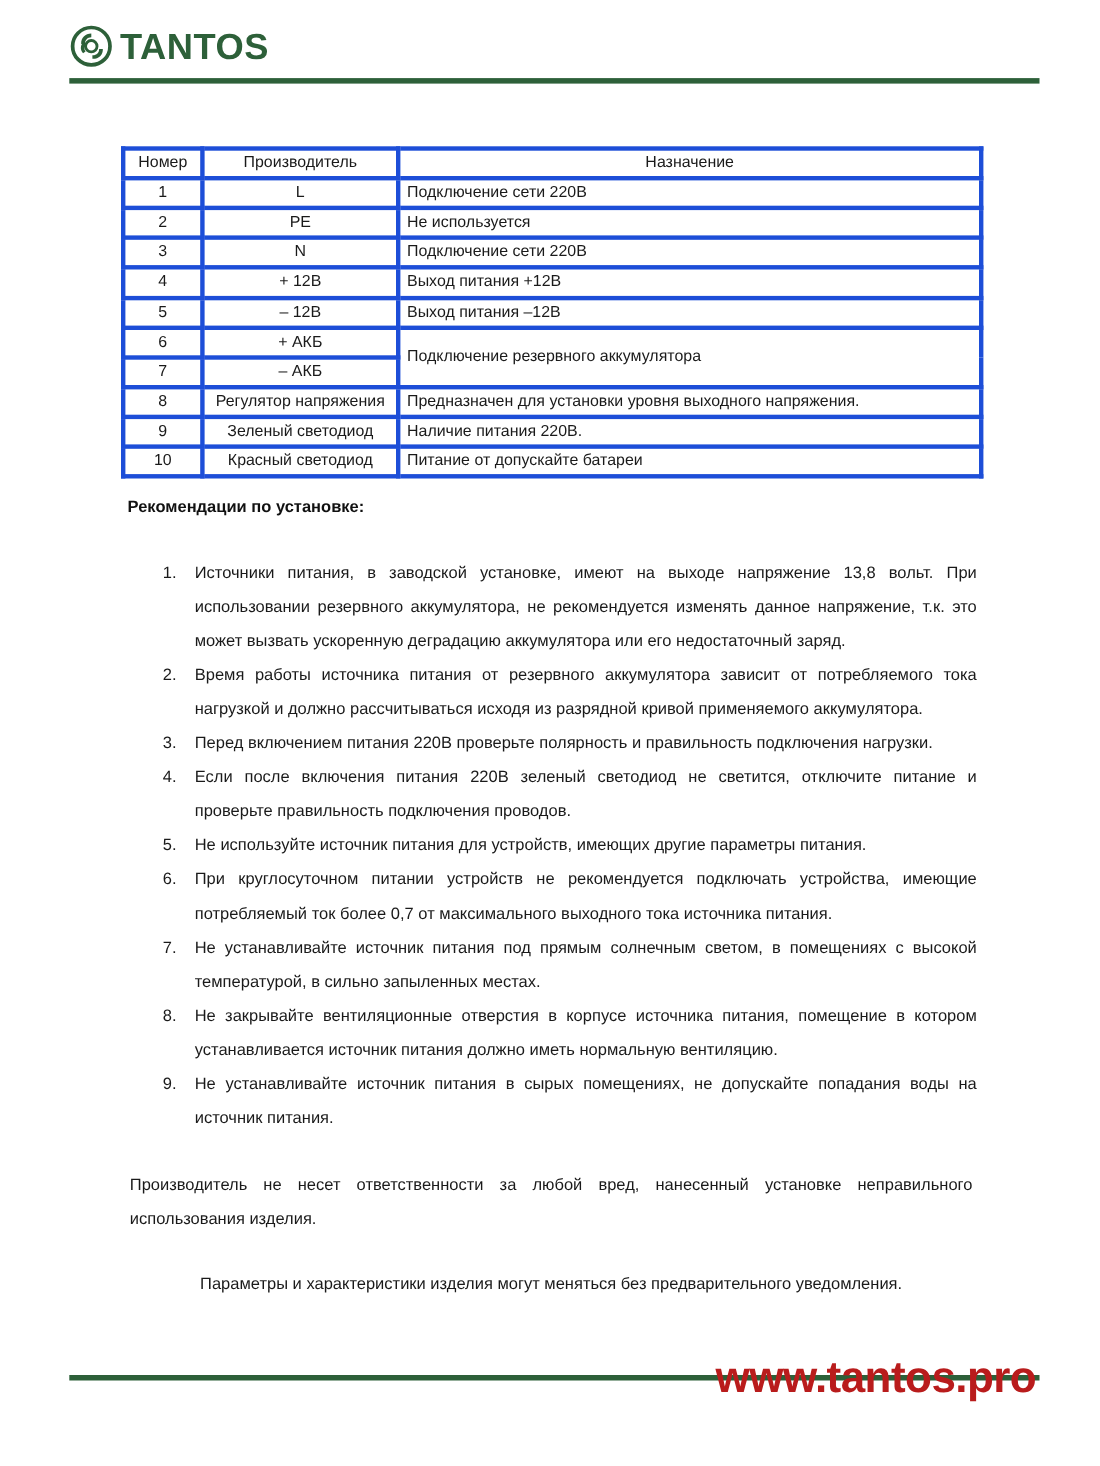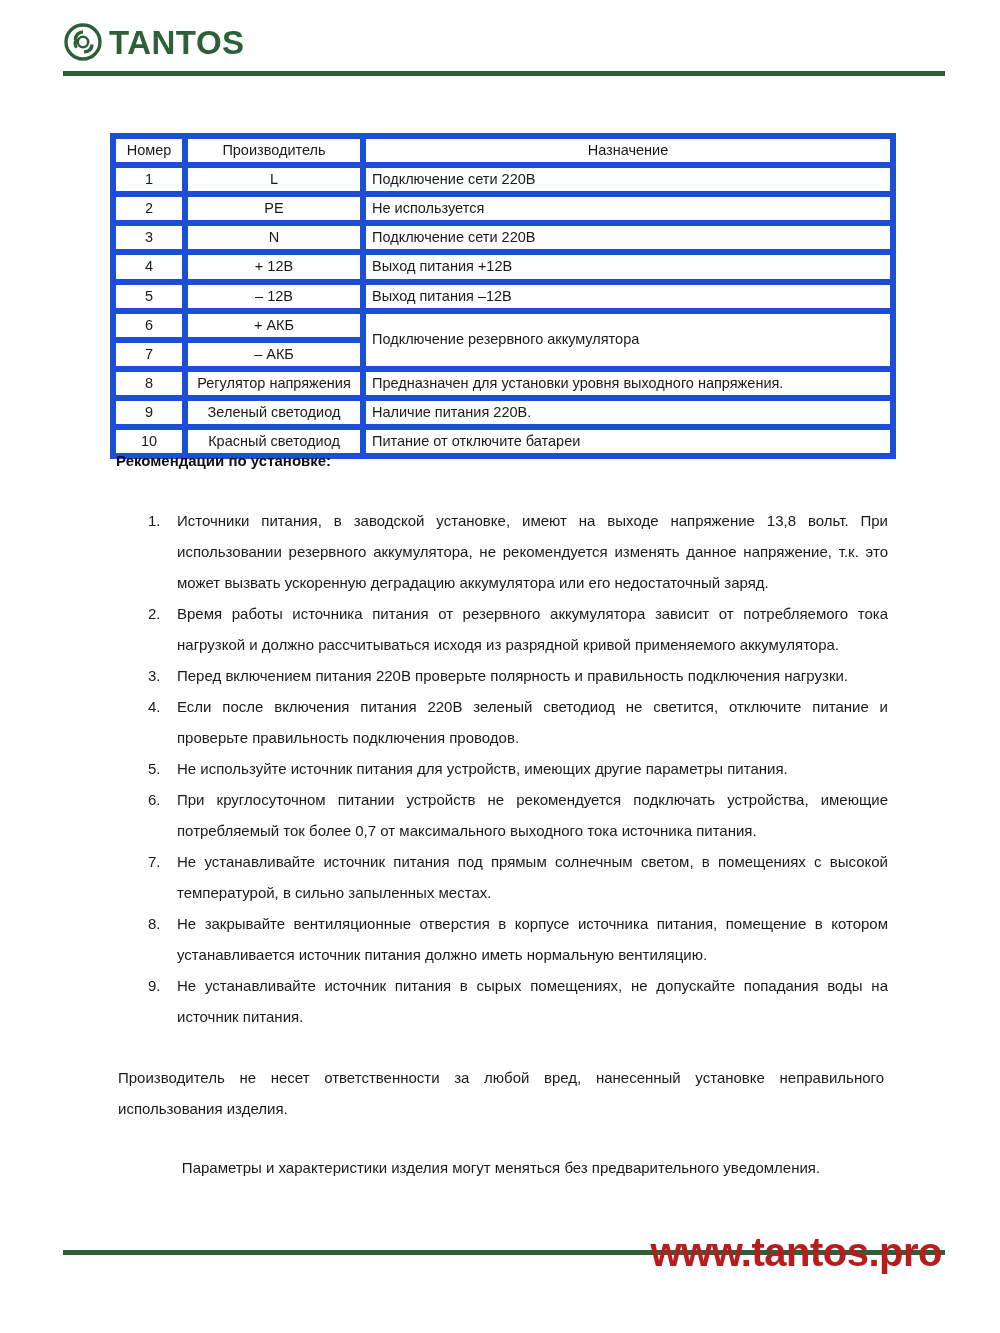--- a/index.html
+++ b/index.html
@@ -57,21 +57,21 @@
   
   .pin-table {
     position: absolute;
     left: 110px;
     top: 133px;
     width: 780px;
     border-collapse: collapse;
     table-layout: fixed;
   }
   .pin-table td, .pin-table th {
-    border: 6px solid #1d4ed8;
+    border: 4px solid #1d4ed8;
     font-size: 14.5px;
     font-weight: normal;
     padding: 3px 6px;
     color: #1a1a1a;
     line-height: 1.18;
     vertical-align: middle;
     height: 23px;
     box-sizing: border-box;
   }
   .col-num   { width: 72px;  text-align: center; }
@@ -220,21 +220,21 @@
       <td class="col-desc tall-cell">Предназначен для установки уровня выходного напряжения.</td>
     </tr>
     <tr>
       <td class="col-num">9</td>
       <td class="col-name">Зеленый светодиод</td>
       <td class="col-desc">Наличие питания 220В.</td>
     </tr>
     <tr>
       <td class="col-num">10</td>
       <td class="col-name">Красный светодиод</td>
-      <td class="col-desc">Питание от отключите батареи</td>
+      <td class="col-desc">Питание от допускайте батареи</td>
     </tr>
   </tbody>
 </table>
 
 <div class="rec-heading">Рекомендации по установке:</div>
 
 <ol class="rec-list">
   <li>
     <span class="li-num">1.</span>
     <span class="li-text">Источники питания, в заводской установке, имеют на выходе напряжение 13,8 вольт. При использовании резервного аккумулятора, не рекомендуется изменять данное напряжение, т.к. это может вызвать ускоренную деградацию аккумулятора  или его недостаточный заряд.</span>

